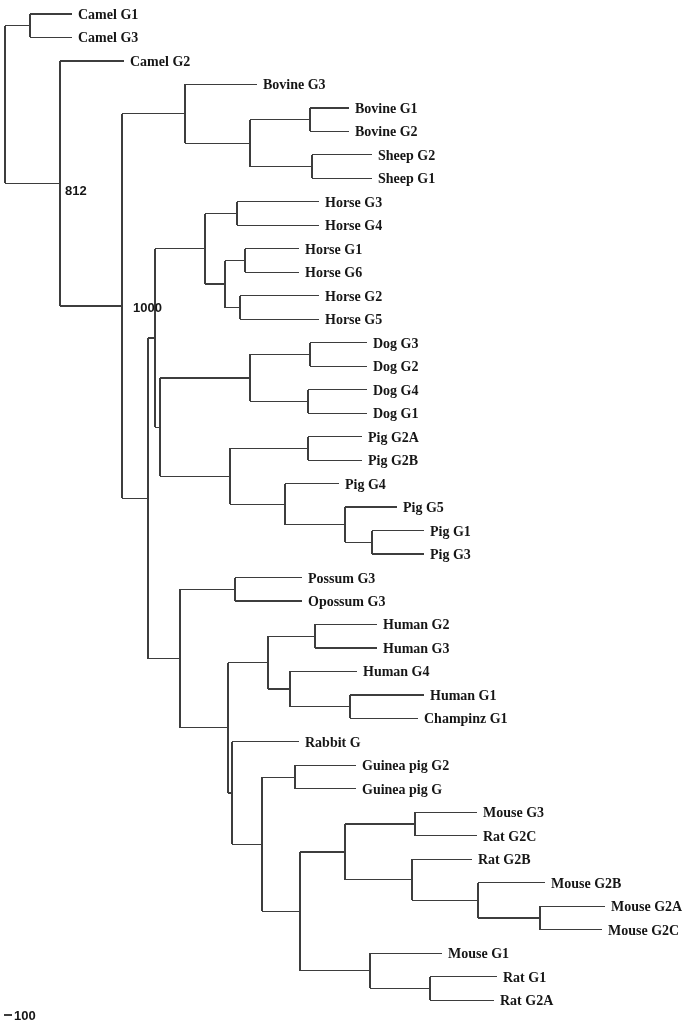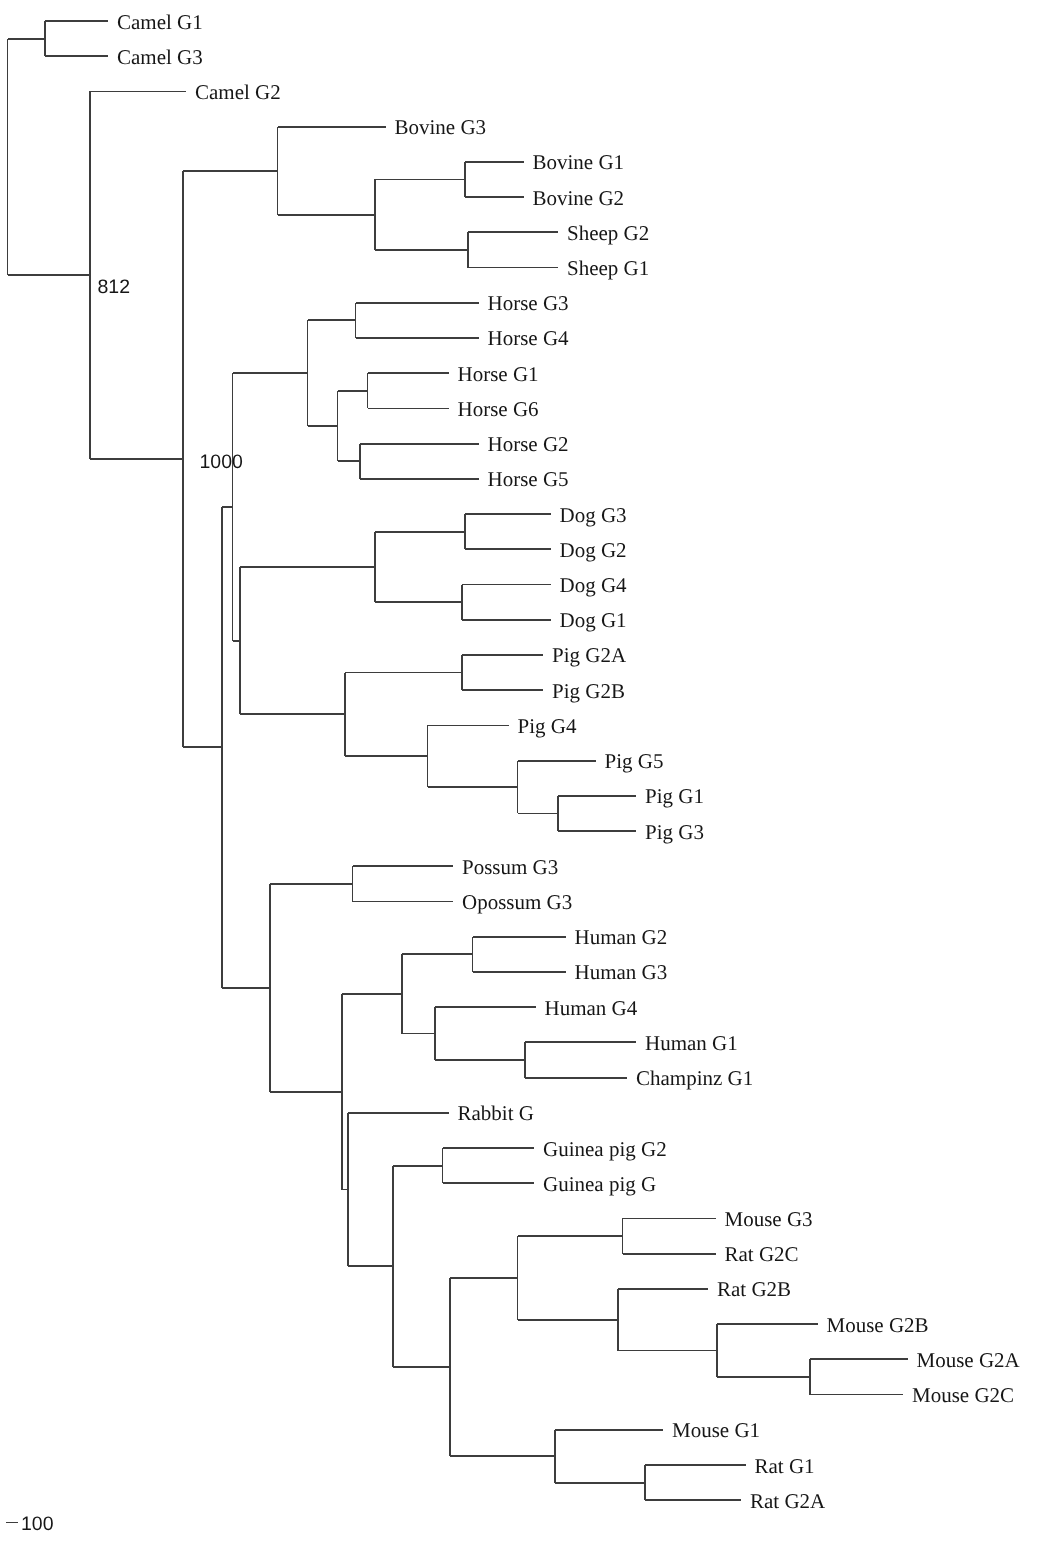--- a/index.html
+++ b/index.html
@@ -6,20 +6,21 @@
     margin: 0;
     padding: 0;
     background: #ffffff;
   }
   .figure {
     position: relative;
     width: 693px;
     height: 1031px;
     background: var(--bg-color, #ffffff);
     overflow: hidden;
+    font-weight: bold;
   }
   svg line {
     stroke: var(--line-color, #3d3d3d);
     stroke-width: 1.2;
     shape-rendering: crispEdges;
   }
   svg text.taxon {
     font-family: "Liberation Serif", serif;
     font-size: 14px;
     fill: var(--text-color, #161616);

